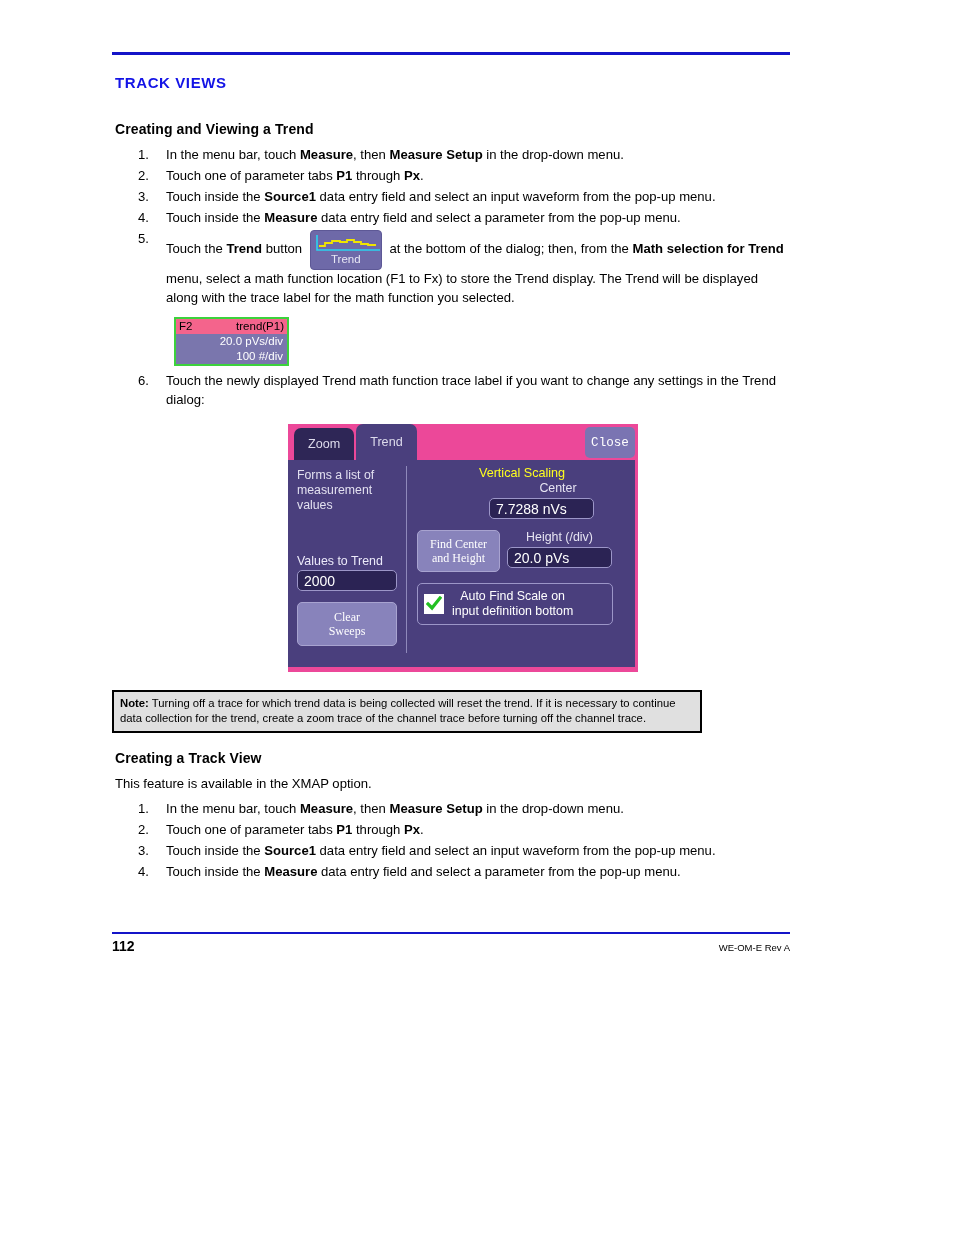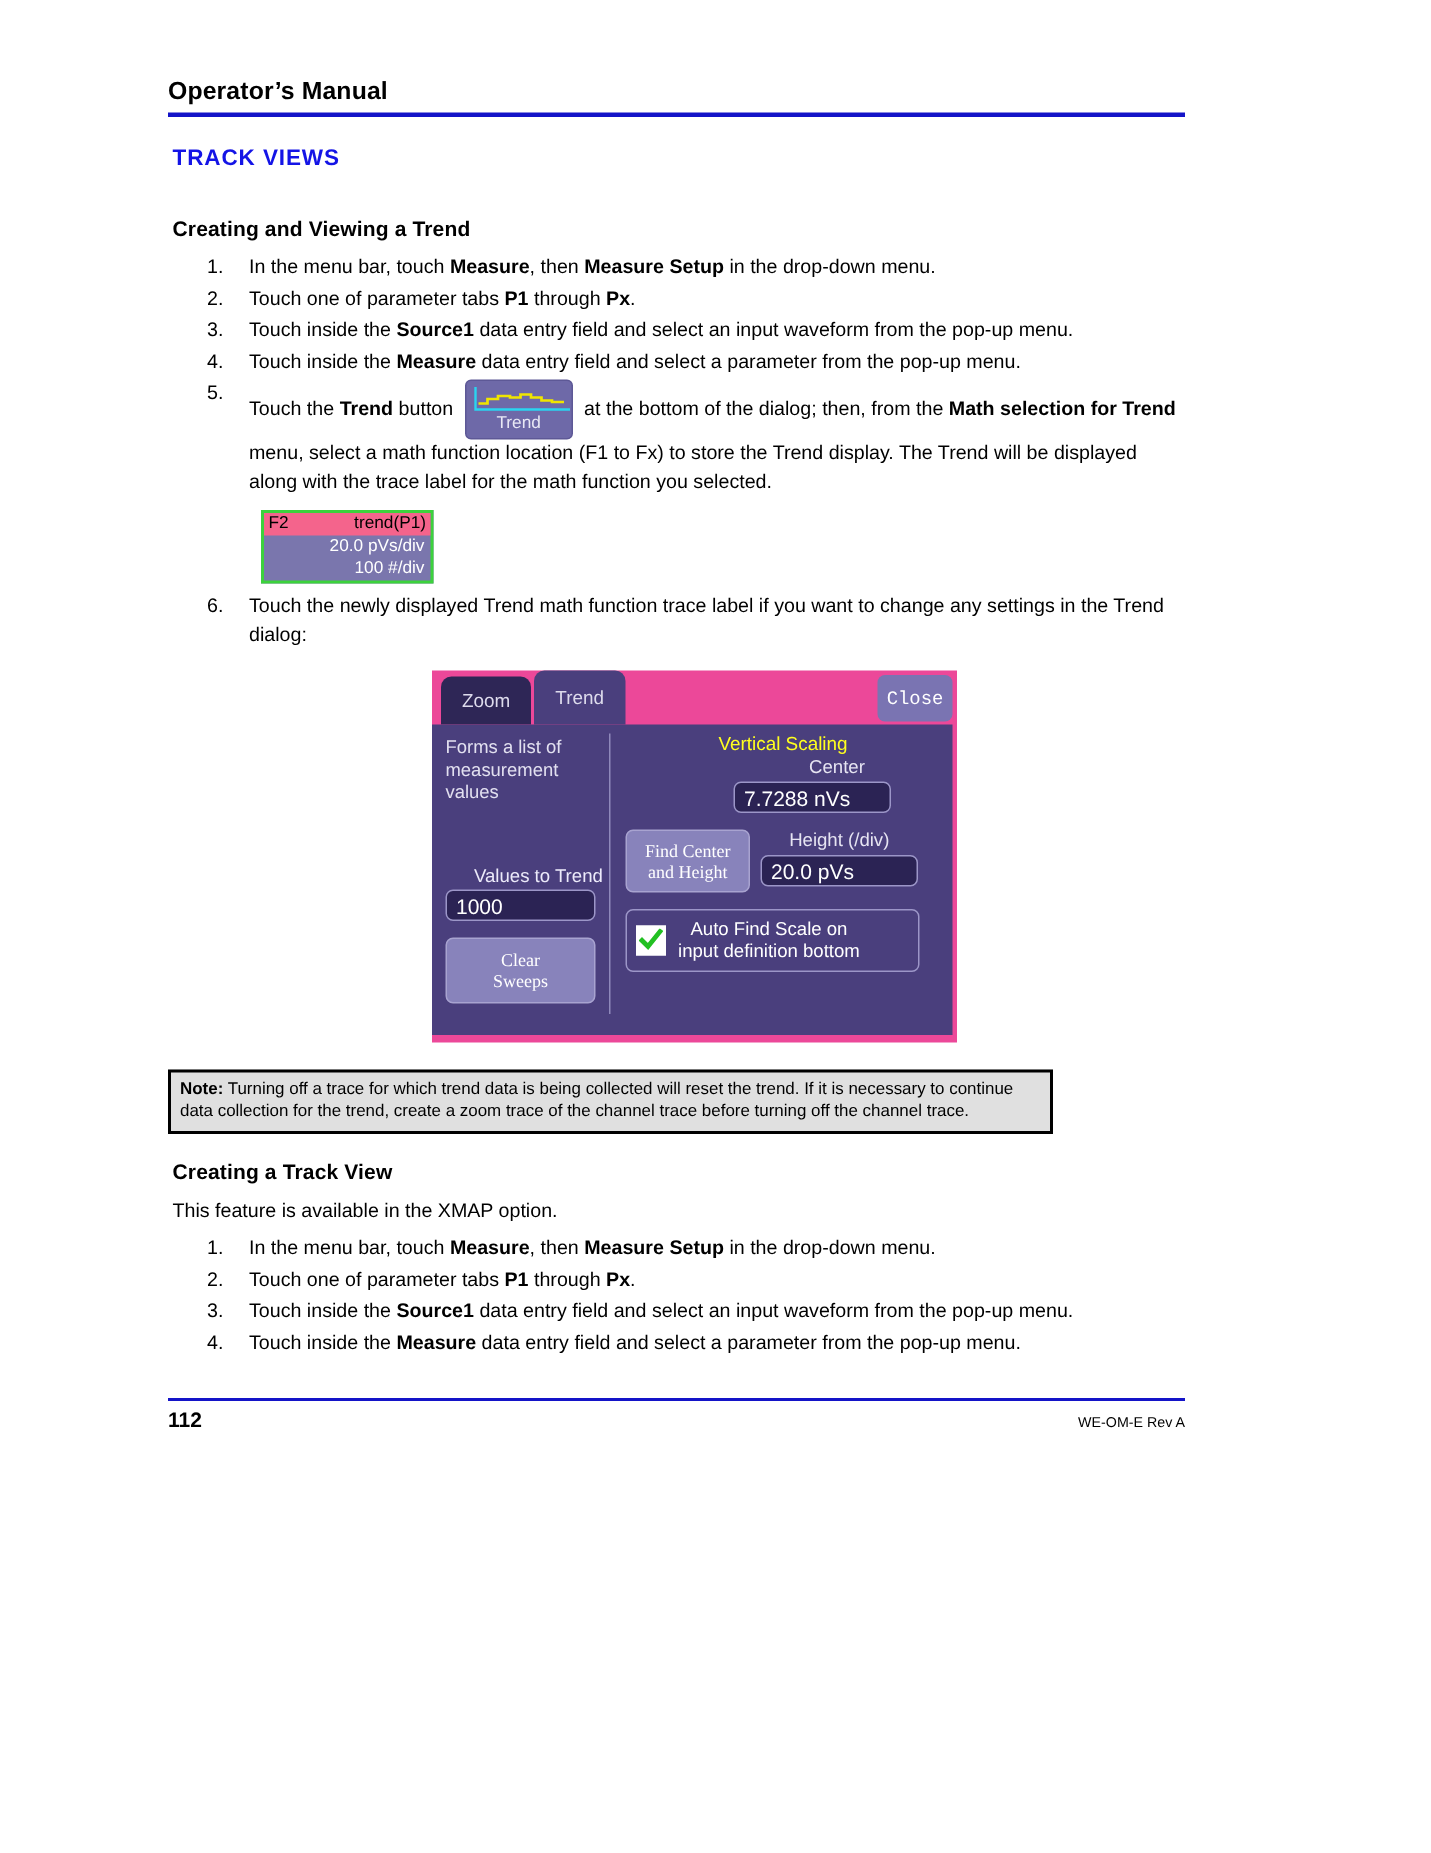--- a/index.html
+++ b/index.html
@@ -206,21 +206,20 @@
   }
   .hint {
     line-height: 1.22;
     font-size: 12.3px;
     color: #e2e0f0;
   }
   .fld-label {
     font-size: 12.4px;
     color: #eceafa;
     margin-bottom: 2px;
-    margin-left: 19px;
   }
   .entry {
     background: #2b2354;
     border: 1px solid #9c96c8;
     border-radius: 5px;
     height: 21px;
     line-height: 21px;
     padding: 0 6px;
     box-sizing: border-box;
     color: #ffffff;
@@ -301,21 +300,20 @@
   }
   .pageno { font-size: 14px; font-weight: bold; }
   .docid  { font-size: 9.5px; }
 </style>
 </head>
 <body>
 
 <div class="page">
   <div class="content">
 
-    <div class="doc-header">Operator’s Manual</div>
     <div class="header-rule"></div>
 
     <div class="section-title">TRACK VIEWS</div>
 
     <h3 class="sub">Creating and Viewing a Trend</h3>
 
     <ol class="steps" id="s1-steps">
         <li><span class="num">1.</span><span><span>In the menu bar, touch </span><b>Measure</b><span>, then </span><b>Measure Setup</b><span> in the drop-down menu.</span></span></li>
         <li><span class="num">2.</span><span><span>Touch one of parameter tabs </span><b>P1</b><span> through </span><b>Px</b><span>.</span></span></li>
         <li><span class="num">3.</span><span><span>Touch inside the </span><b>Source1</b><span> data entry field and select an input waveform from the pop-up menu.</span></span></li>
@@ -361,21 +359,21 @@
       <div class="dlg-close">Close</div>
 
       <div class="dlg-body">
 
         <div class="dlg-left">
           <div class="hint">
             <div>Forms a list of</div>
             <div>measurement values</div>
           </div>
           <div class="fld-label" style="margin-top:41px;">Values to Trend</div>
-          <div class="entry" style="width:100px;">1000</div>
+          <div class="entry" style="width:100px;">2000</div>
           <div class="btn-lt" style="width:100px;height:44px;margin-top:11px;">
             <span>Clear</span>
             <span>Sweeps</span>
           </div>
         </div>
 
         <div class="dlg-divider"></div>
 
         <div class="dlg-right">
           <div class="vs-title">Vertical Scaling</div>

